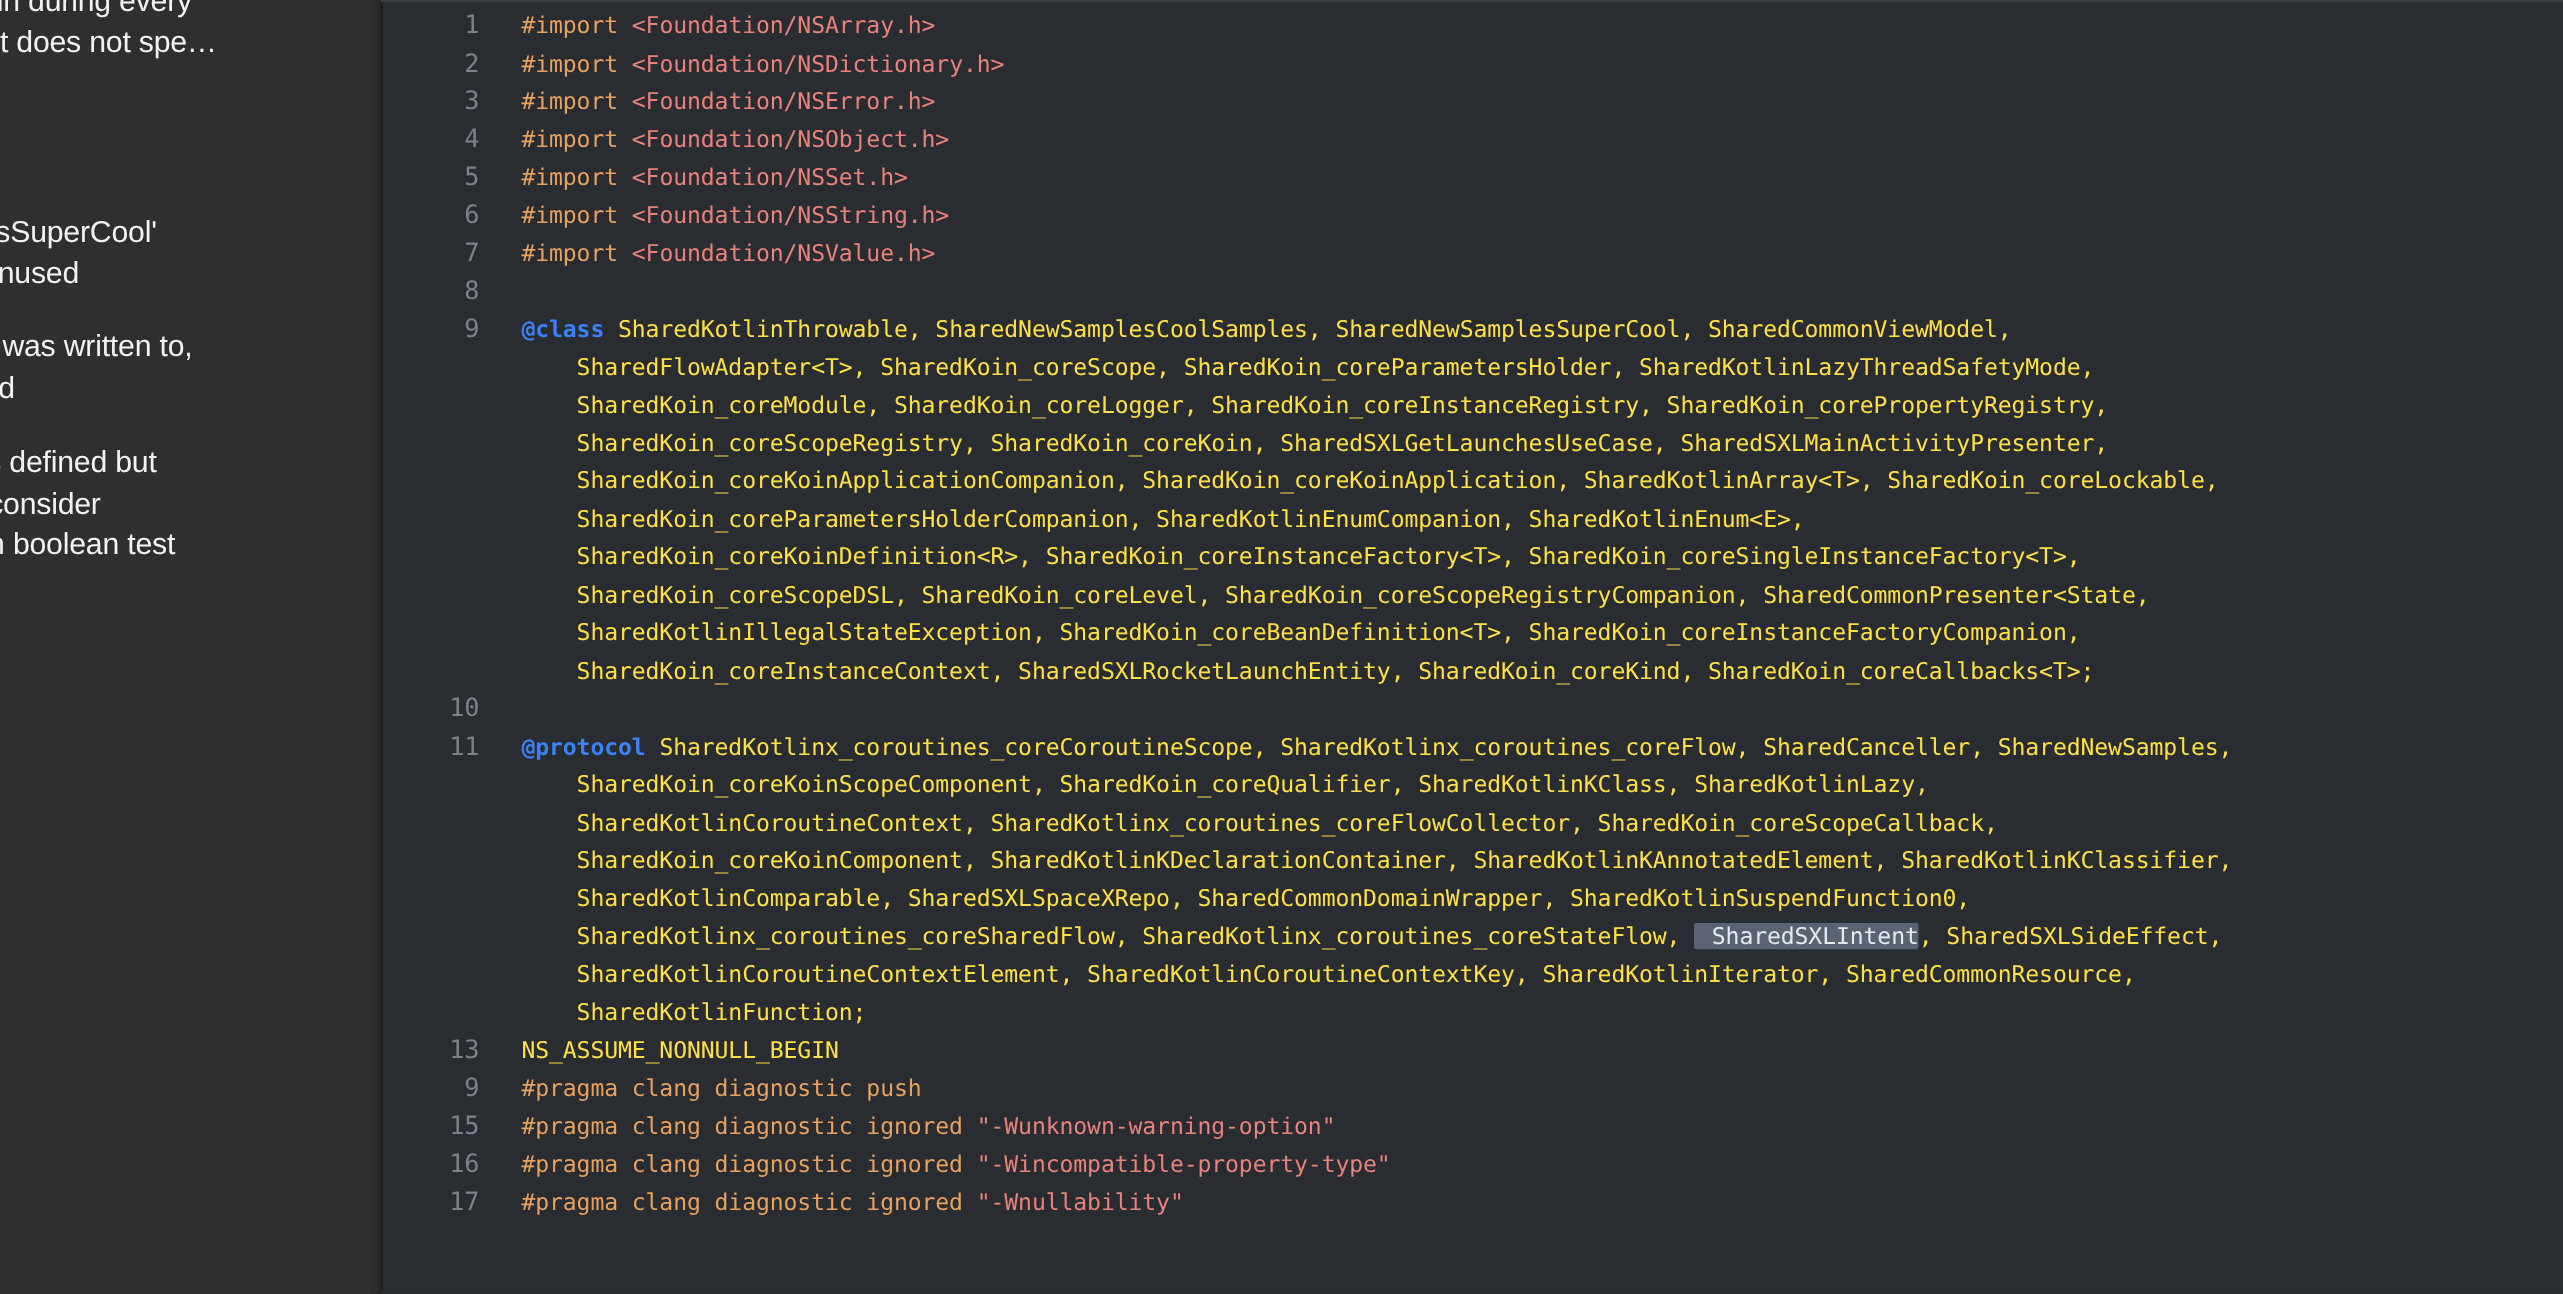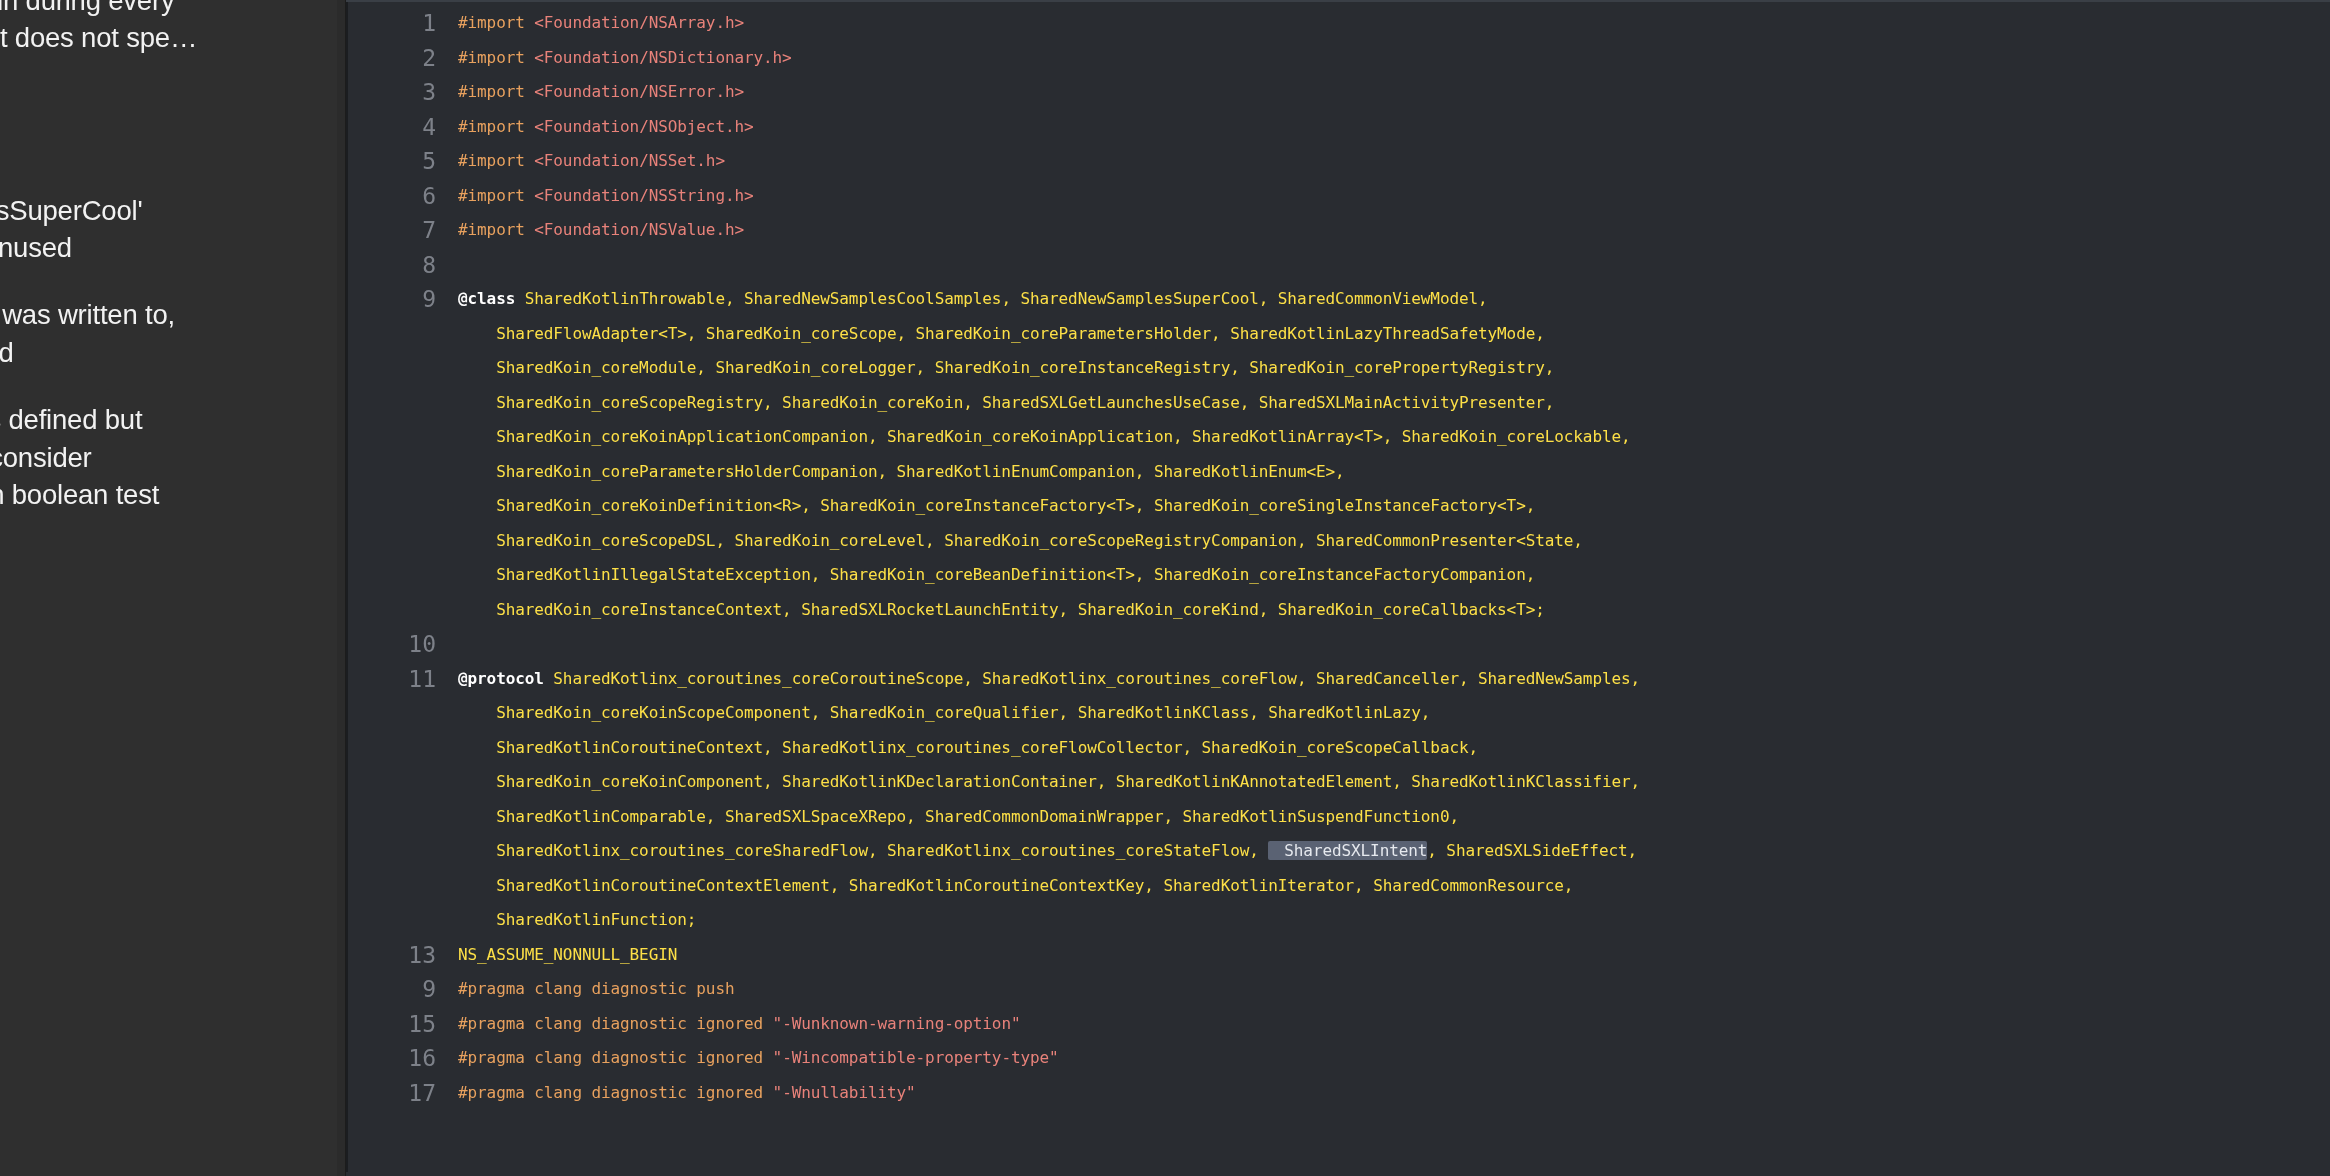--- a/index.html
+++ b/index.html
@@ -82,30 +82,31 @@
     padding-right: 22px;
     color: #7d8189;
     font-family: "DejaVu Sans Mono", monospace;
     font-size: 23px;
     -webkit-font-smoothing: antialiased;
     user-select: none;
   }
   .code {
     flex: 1 1 auto;
     font-family: "DejaVu Sans Mono", monospace;
-    font-size: 16px;
+    font-size: 21px;
     color: #d6d9de;
     white-space: pre;
     letter-spacing: -0.1px;
+    margin-left: 16px;
   }
 
   
   .t-pre    { color: #e8a15e; }           
   .t-path   { color: #e8827a; }           
-  .t-kw     { color: #ffffff; font-weight: bold; } 
+  .t-kw     { color: #3b82f6; font-weight: bold; } 
   .t-plain  { color: #fde047; }
   .t-sel    { background: #5a6273; color: #e6e9ee; border-radius: 2px; padding-left: 16px; }
 
   
   .editor-top-rule {
     position: absolute;
     top: 0; left: 0; right: 0;
     height: 2px;
     background: #3a3f46;
   }

